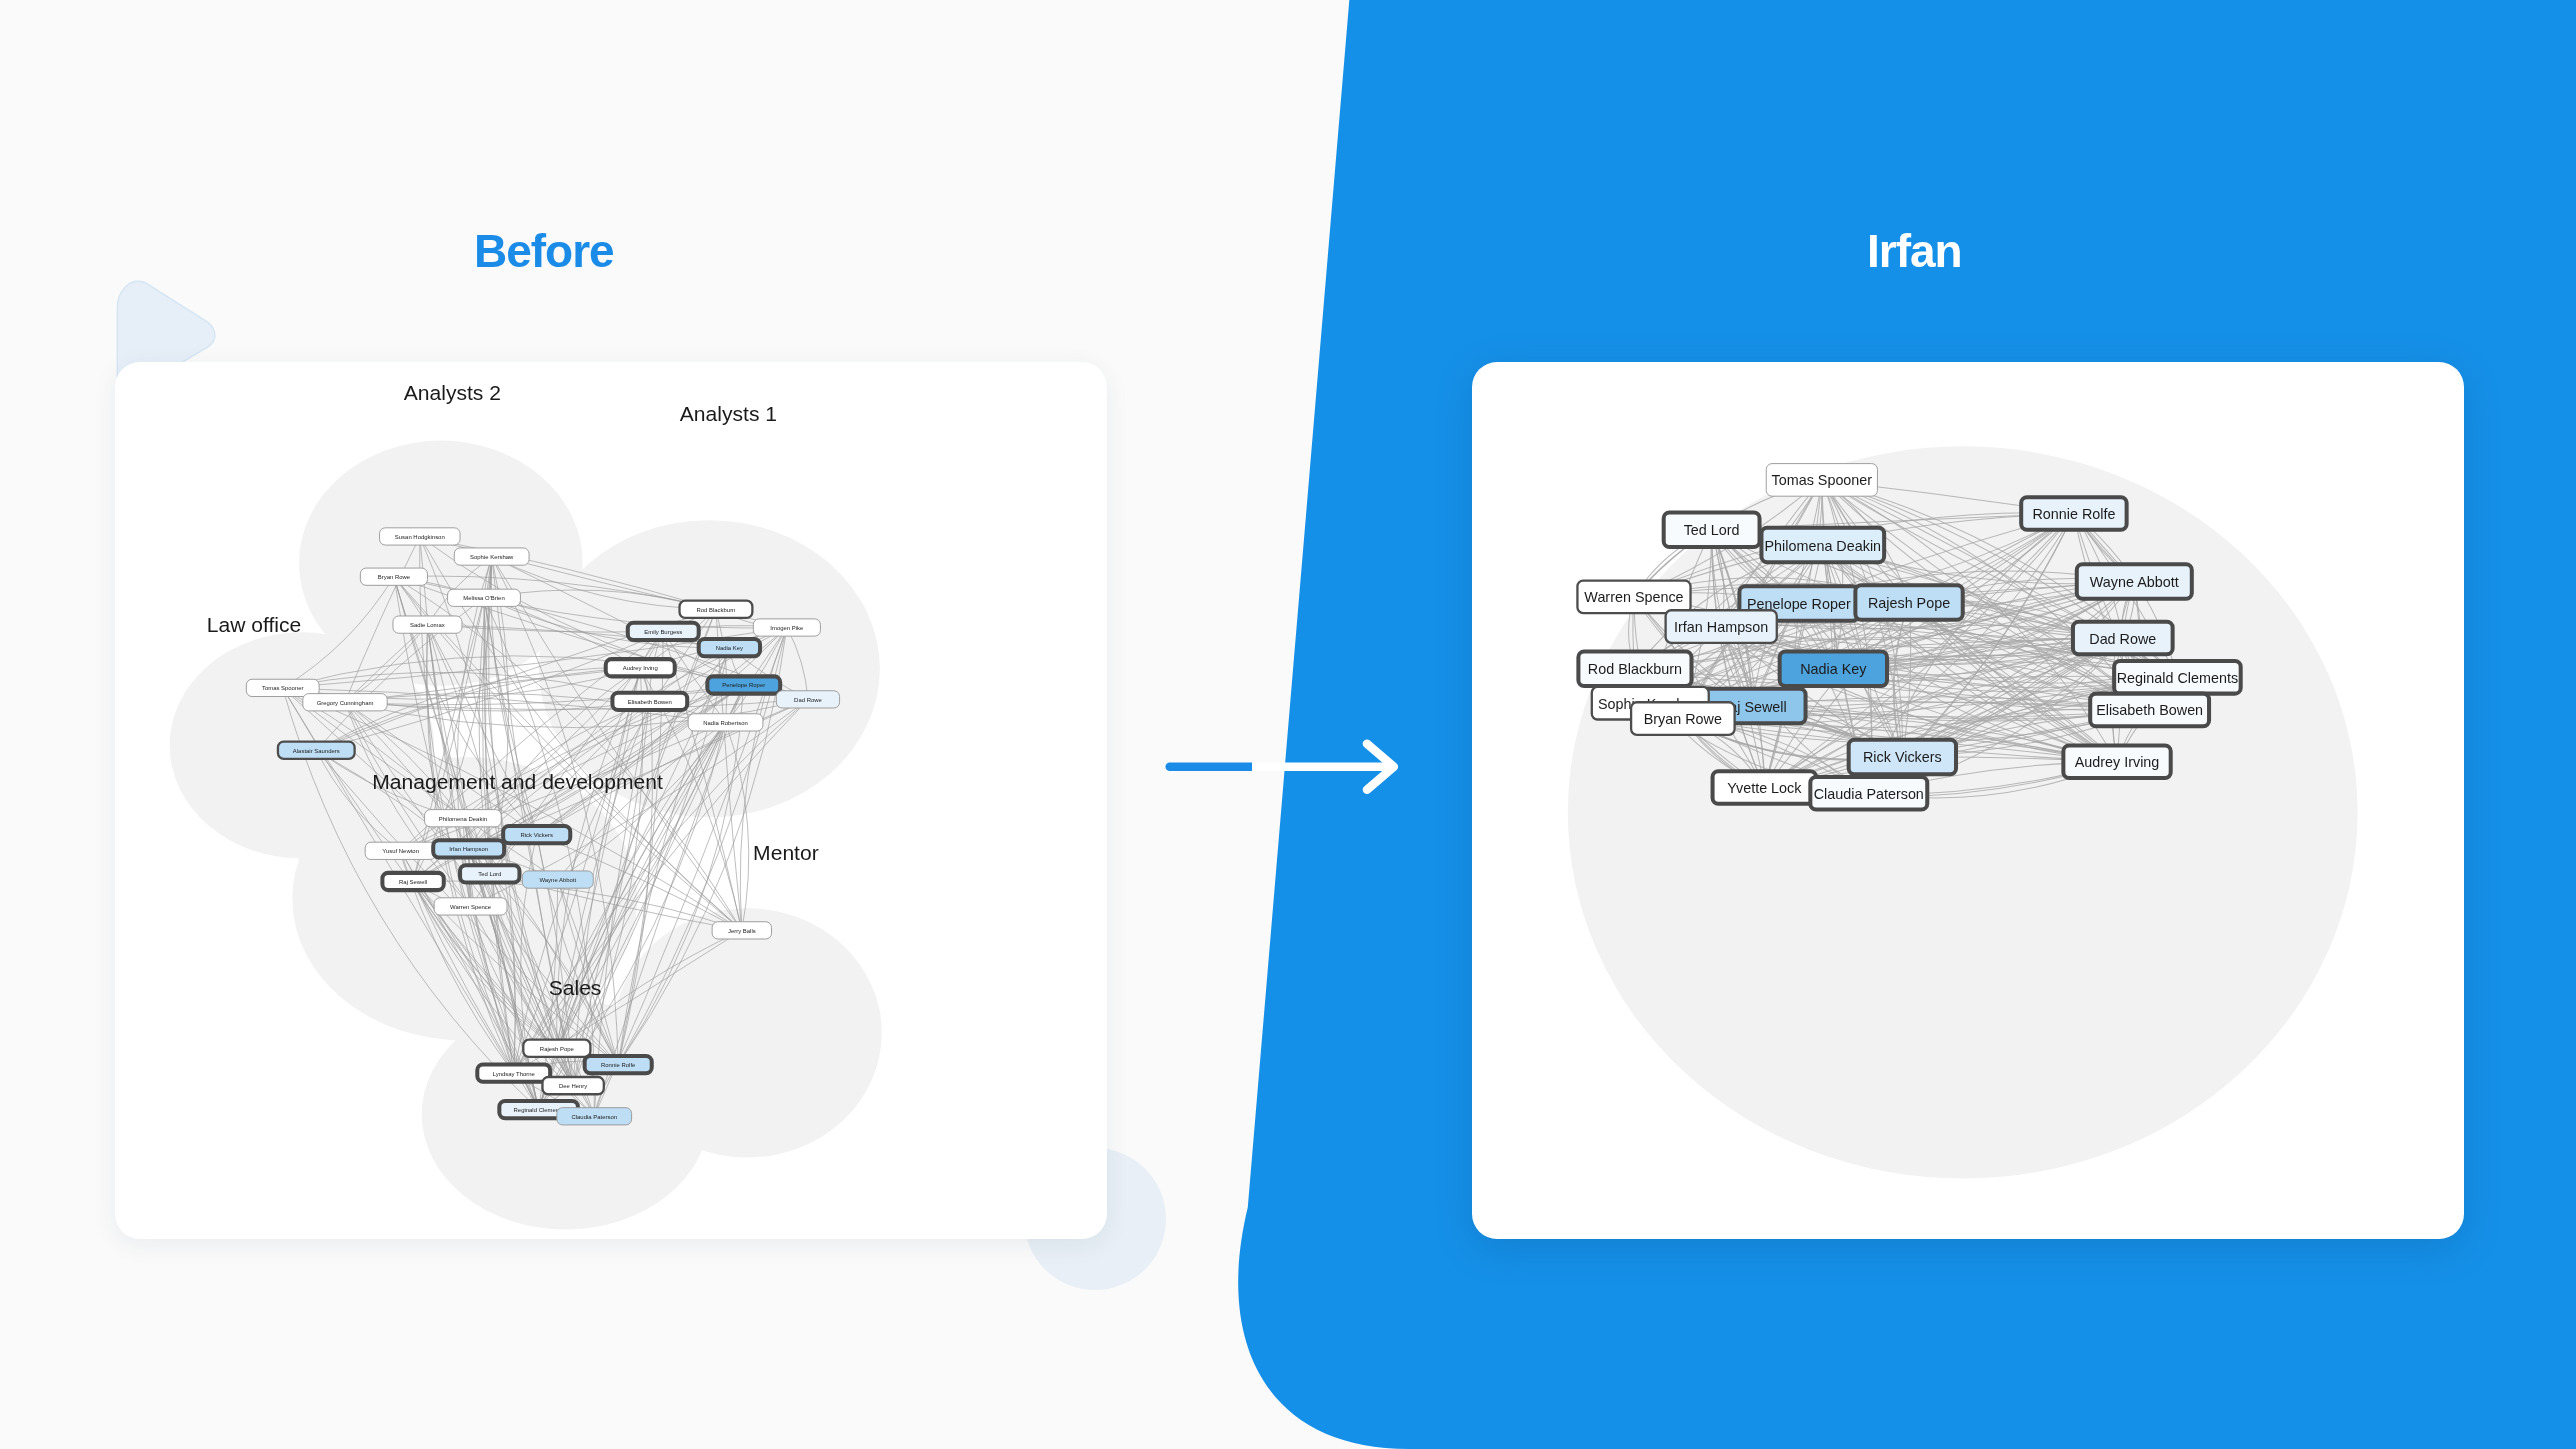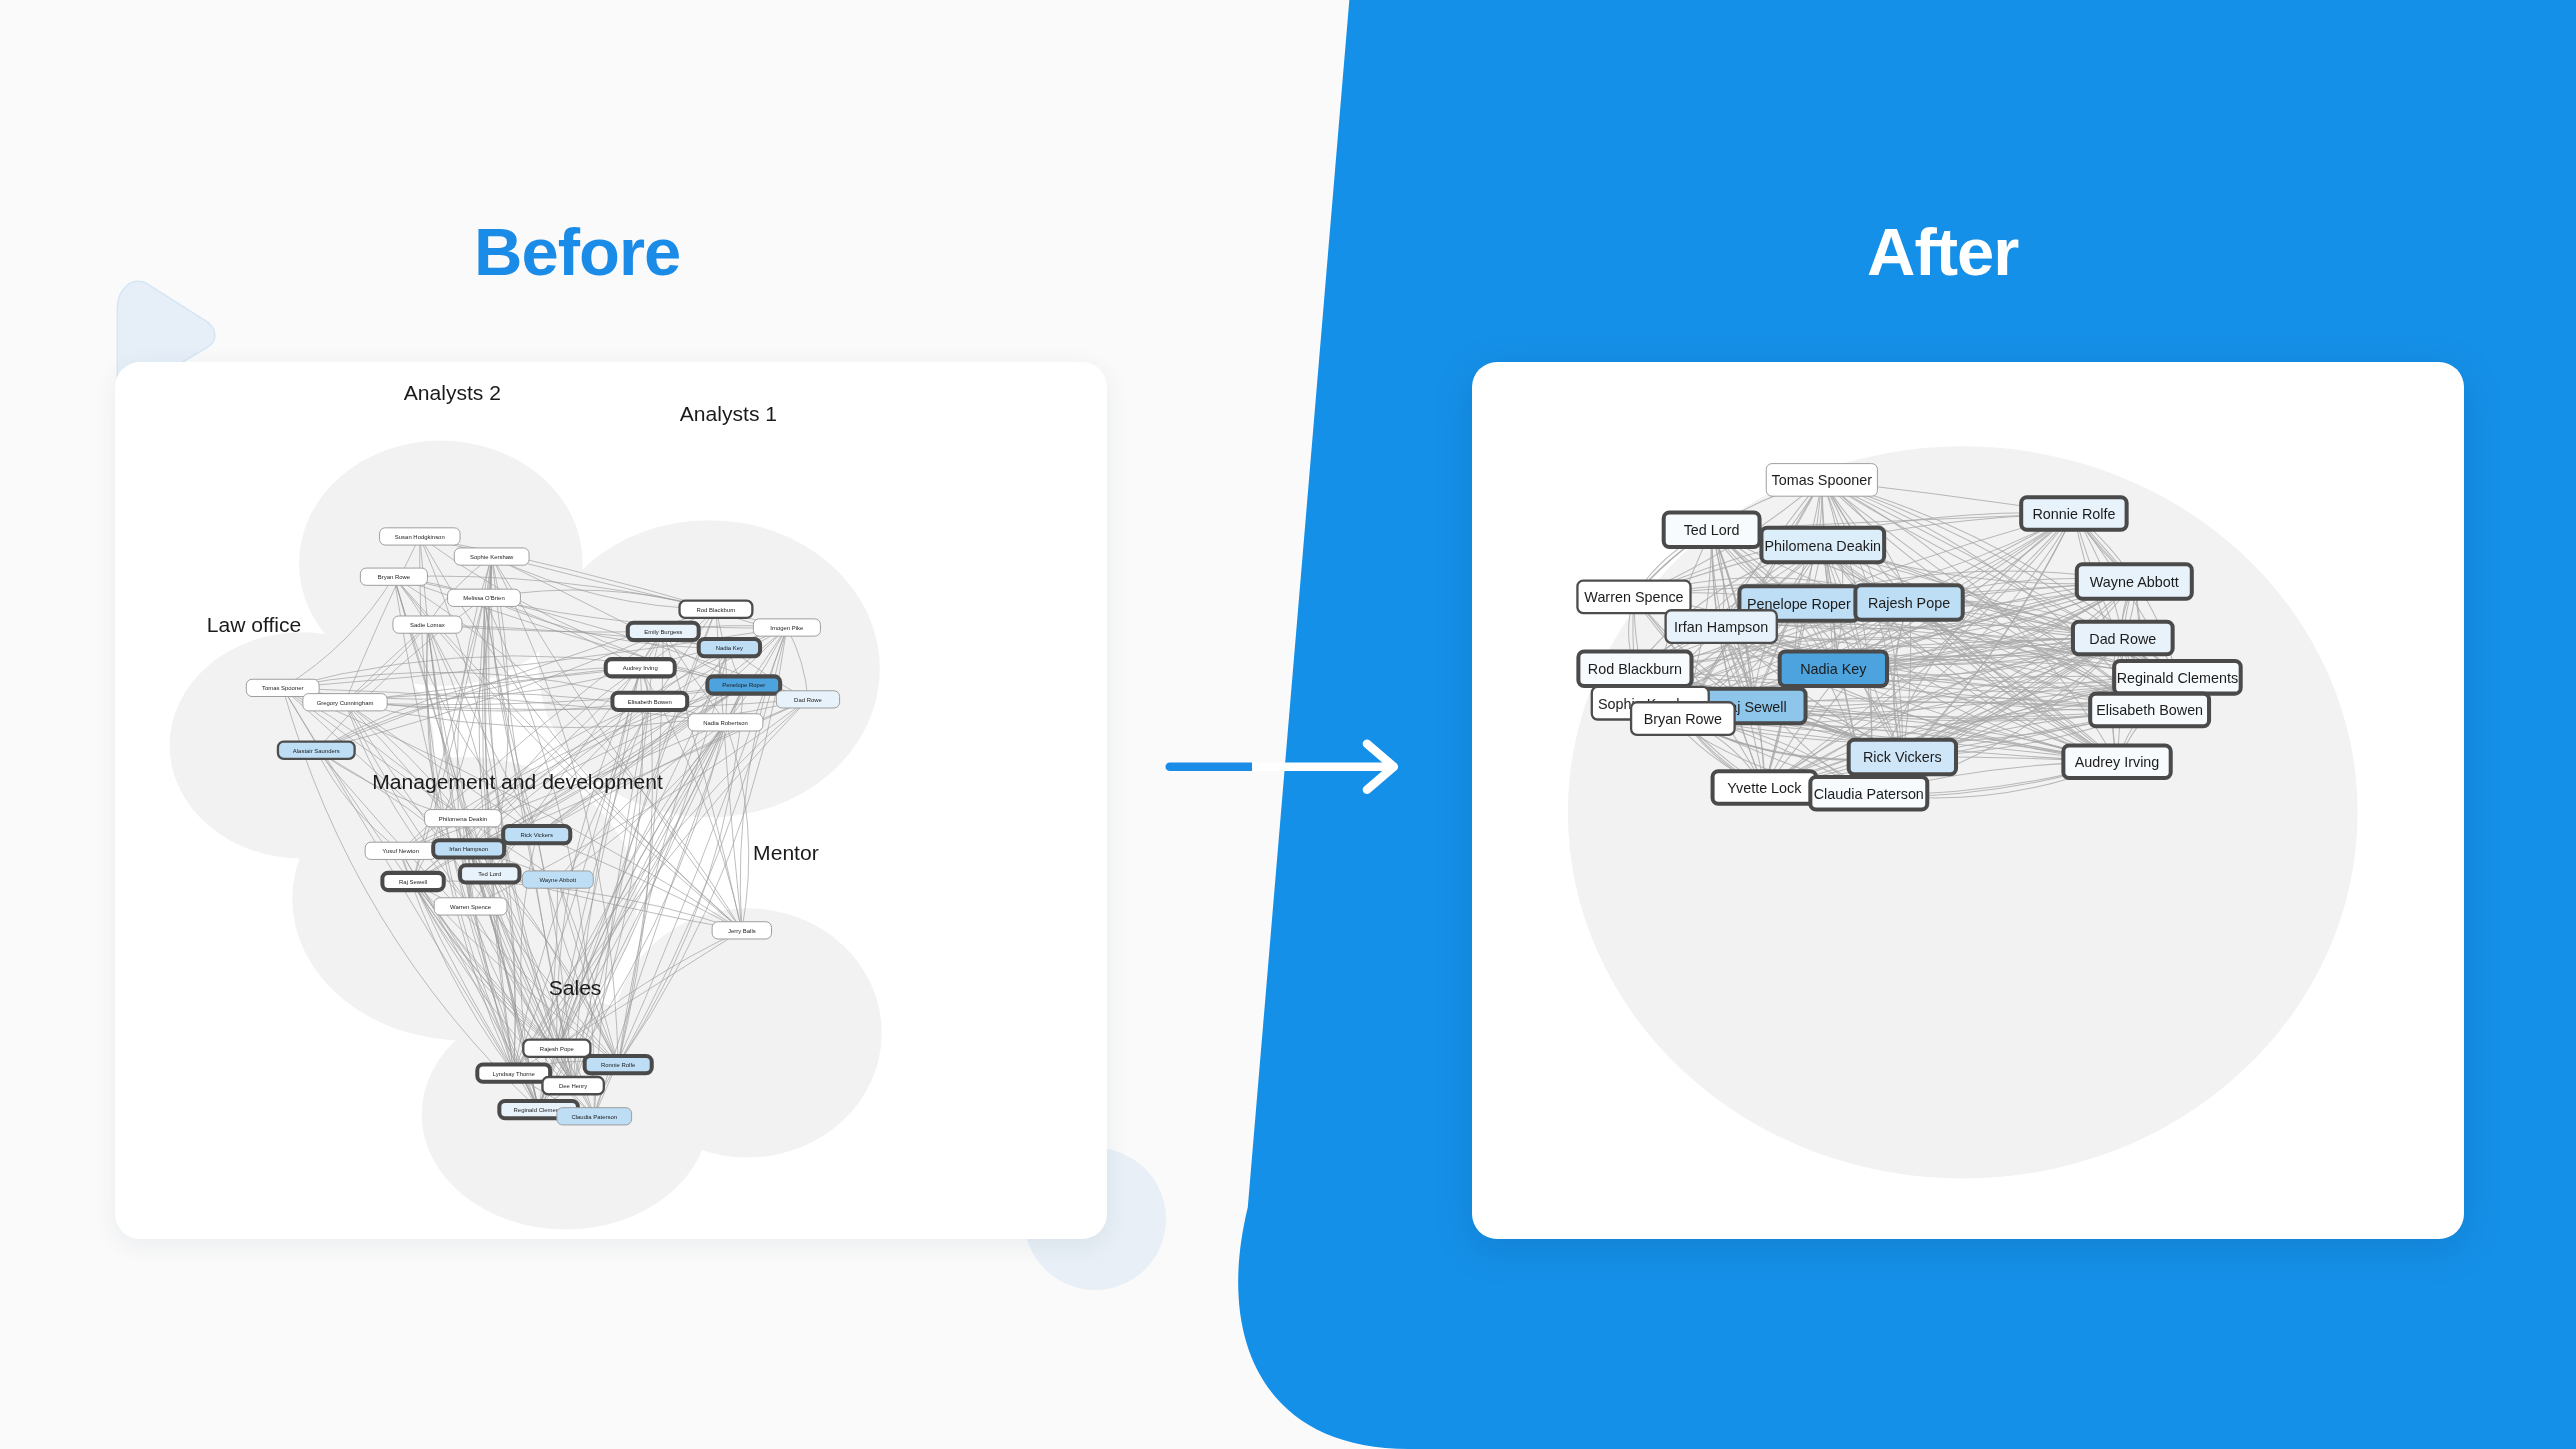--- a/index.html
+++ b/index.html
@@ -14,23 +14,24 @@
   
   .blue-panel {
     position: absolute; inset: 0;
     z-index: 1; pointer-events: none;
   }
   .blue-panel svg { display: block; width: 2576px; height: 1449px; }
 
   
   .heading {
     position: absolute; z-index: 6;
-    font-size: 67px; font-weight: bold; letter-spacing: -1px;
+    font-size: 46px; font-weight: bold; letter-spacing: -1px;
     font-family: "Liberation Sans", sans-serif;
     white-space: nowrap;
+    margin-top: 11px;
   }
   .heading.before { left: 474px; top: 213px; color: #1a8ce8; }
   .heading.after  { left: 1867px; top: 213px; color: #ffffff; }
 
   
   .logo {
     position: absolute; left: 2273px; top: 46px; z-index: 7;
     display: flex; align-items: center; gap: 15.3px;
   }
   .logo-mark { width: 56px; height: 56px; flex: 0 0 56px; }
@@ -843,21 +844,21 @@
           <text x="305" y="444.5" class="node-label" font-size="15">Yvette Lock</text>
         </g>
         <g>
           <rect x="353" y="433" width="122" height="34" rx="6" ry="6" fill="#f7fbfe" stroke="#4a4a4a" stroke-width="4.2"></rect>
           <text x="414" y="450.5" class="node-label" font-size="15">Claudia Paterson</text>
         </g>
       </svg>
   </div>
 
   <div class="heading before">Before</div>
-  <div class="heading after">After</div>
+  <div class="heading after">Irfan</div>
 
   <div style="position:absolute;left:1164px;top:738px;width:249px;height:58px;z-index:5;">
     <svg viewBox="0 0 260 60" xmlns="http://www.w3.org/2000/svg">
       <defs>
         <clipPath id="leftClip">
             <rect x="0" y="0" width="92" height="60"></rect>
           </clipPath>
         <clipPath id="rightClip">
             <rect x="92" y="0" width="168" height="60"></rect>
           </clipPath>

